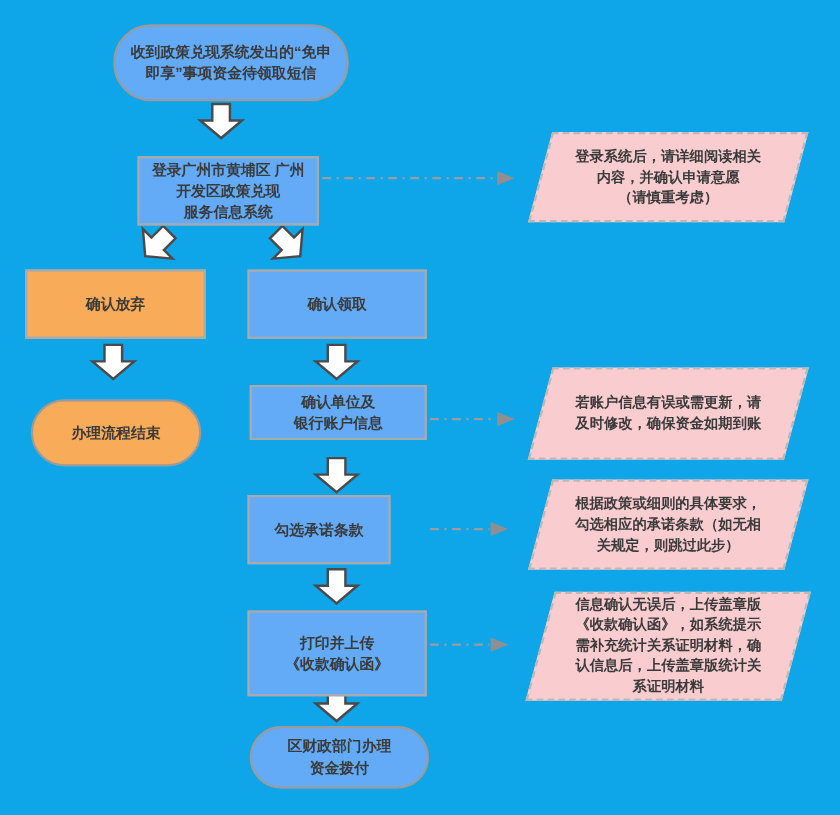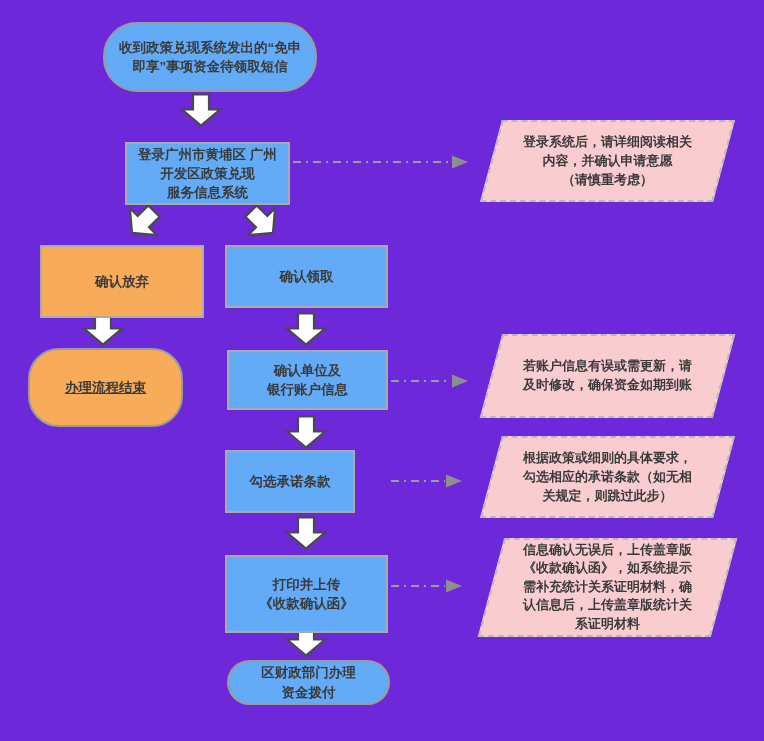--- a/index.html
+++ b/index.html
@@ -1,17 +1,17 @@
 <!DOCTYPE html>
 <html><head>
 <meta charset="utf-8">
 <style>
   html,body { margin:0; padding:0; background:#ffffff; }
   .canvas {
-    position:relative; width:764px; height:741px; background:#6d28d9;
+    position:relative; width:764px; height:741px; background:#0ea5e9;
     font-family:"Liberation Sans", sans-serif; overflow:hidden;
   }
   svg.overlay { position:absolute; left:0; top:0; width:764px; height:741px; }
   .node {
     position:absolute; box-sizing:border-box;
     display:flex; align-items:center; justify-content:center;
     text-align:center; white-space:pre-line;
     font-weight:bold; font-size:13.5px; line-height:1.42; color:#3a3a3a;
     border:2px solid #aaaaaa;
   }
@@ -26,27 +26,27 @@
   }
   .note-text {
     transform:skewX(15deg);
     text-align:center; white-space:pre-line;
     font-weight:bold; font-size:13px; line-height:1.45; color:#3a3a3a;
     width:100%; padding:0 4px;
   }
   
   #n-start   { left:103px; top:22px;  width:214px; height:70px; border-radius:34px; }
   #n-login   { left:125px; top:130px; width:165px; height:63px;margin-top:12px; }
-  #n-abandon { left:40px;  top:245px; width:164px; height:73px; }
+  #n-abandon { left:23px;  top:245px; width:164px; height:63px; }
   #n-receive { left:225px; top:245px; width:163px; height:63px; }
-  #n-end     { left:28px;  top:348px; width:155px; height:79px; border-radius:31px;text-decoration:underline; }
-  #n-account { left:227px; top:350px; width:161px; height:60px; }
+  #n-end     { left:28px;  top:363px; width:155px; height:61px; border-radius:31px; }
+  #n-account { left:227px; top:350px; width:161px; height:50px; }
   #n-terms   { left:225px; top:450px; width:130px; height:63px; }
   #n-upload  { left:225px; top:555px; width:163px; height:78px; }
-  #n-final   { left:227px; top:660px; width:163px; height:45px; border-radius:29px; }
+  #n-final   { left:227px; top:660px; width:163px; height:57px; border-radius:29px; }
   
   #note-1 { left:491px; top:120px; width:233px; height:82px; }
   #note-2 { left:491px; top:334px; width:233px; height:84px; }
   #note-3 { left:491px; top:436px; width:233px; height:82px; }
   #note-4 { left:491px; top:538px; width:233px; height:99px; }
   #note-4 .note-text { line-height:1.42; }
   .blockarrow { fill:#ffffff; stroke:#4a4a4a; stroke-width:2.2; stroke-linejoin:miter; }
   .connector  { stroke:#9c9c9c; stroke-width:2; fill:none; stroke-dasharray:8 5 2 5; }
   .connhead   { fill:#8f8f8f; }
 </style>

